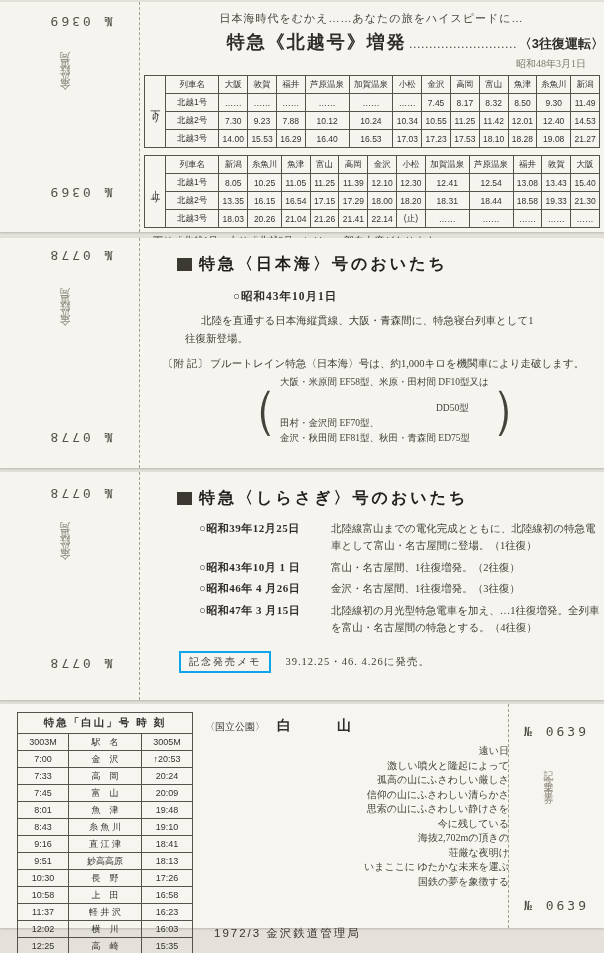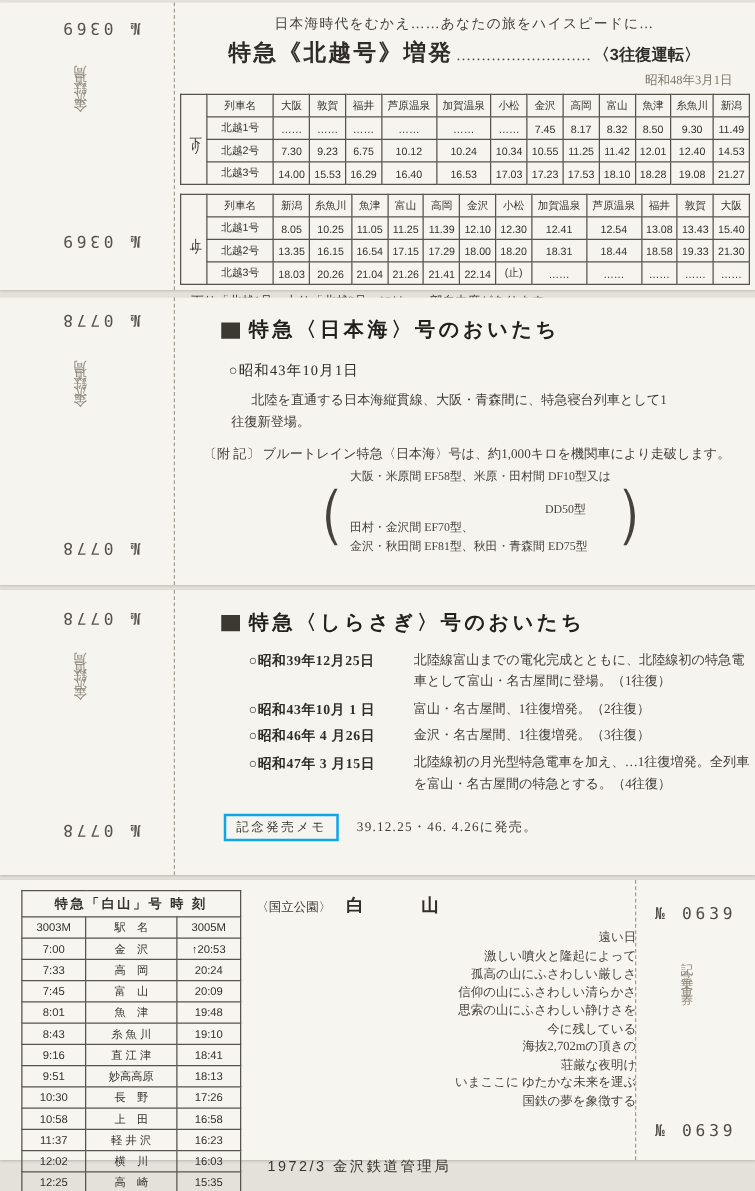--- a/index.html
+++ b/index.html
@@ -24,21 +24,21 @@
     font-family:"DejaVu Sans Mono",monospace;font-size:13px;letter-spacing:3px;
     color:#55524b;transform:rotate(180deg);white-space:nowrap;
   }
   .stub-vtext{
     position:absolute;left:58px;writing-mode:vertical-rl;text-orientation:upright;
     letter-spacing:7px;font-size:11px;color:#8d897d;transform:rotate(180deg);
   }
   .content{position:absolute;left:139px;right:0;top:0;bottom:0;}
   
   .tagline{margin:9px 0 0;text-align:center;font-size:11px;letter-spacing:1px;color:#45423c;}
-  .titlerow{display:flex;align-items:baseline;justify-content:center;margin-top:4px;}
+  .titlerow{display:flex;align-items:baseline;justify-content:flex-end;margin-top:4px;}
   .title-main{font-family:"Liberation Sans",sans-serif;font-weight:bold;font-size:18px;letter-spacing:2px;}
   .title-dots{font-size:12px;color:#4a473f;margin:0 2px;}
   .title-suffix{font-family:"Liberation Sans",sans-serif;font-weight:bold;font-size:13px;}
   .dateline{text-align:right;font-size:10px;color:#7d7769;margin:3px 18px 2px 0;}
   .tt-wrap{display:flex;margin:4px 4px 0 5px;}
   .dir-box{
     width:20px;border:1px solid #56534c;border-right:none;
     display:flex;align-items:center;justify-content:center;
     font-size:10px;color:#35332e;writing-mode:vertical-rl;text-orientation:upright;letter-spacing:4px;
   }
@@ -49,21 +49,21 @@
     padding:2.5px 1px;font-weight:normal;
   }
   table.tt td:first-child{min-width:42px;}
   .note{font-size:10px;margin:6px 0 0 8px;color:#3a3731;}
   
   .sec-head{display:flex;align-items:center;gap:7px;font-family:"Liberation Sans",sans-serif;
     font-weight:bold;font-size:16px;letter-spacing:3px;color:#23211d;}
   .sq{display:inline-block;width:15px;height:13px;background:#3c3933;}
   
   #panel2 .sec-head{margin:16px 0 0 38px;}
-  .t2-date{margin:14px 0 0 44px;font-size:11.5px;font-weight:normal;letter-spacing:1px;}
+  .t2-date{margin:14px 0 0 94px;font-size:11.5px;font-weight:bold;letter-spacing:1px;}
   .t2-body{margin:8px 0 0 46px;width:352px;font-size:10.5px;line-height:1.75;text-indent:16px;color:#403d36;}
   .t2-fuki{margin:6px 0 0 24px;width:390px;font-size:10.5px;line-height:1.7;color:#403d36;
     padding-left:58px;text-indent:-58px;}
   .loco{display:flex;align-items:center;margin:2px 0 0 92px;}
   .paren{font-size:46px;font-weight:300;color:#45423b;transform:scaleY(1.15);line-height:1;font-family:"Liberation Serif",serif;}
   .loco-lines{font-size:9.5px;line-height:1.55;color:#45423b;padding:0 3px;}
   .loco-lines .r{text-align:right;padding-right:20px;margin-top:12px;}
   
   #panel3 .sec-head{margin:16px 0 0 38px;}
   .entries{margin:12px 0 0 60px;}
@@ -149,21 +149,21 @@
                 <td>8.17</td>
                 <td>8.32</td>
                 <td>8.50</td>
                 <td>9.30</td>
                 <td>11.49</td>
               </tr>
               <tr>
                 <td>北越2号</td>
                 <td>7.30</td>
                 <td>9.23</td>
-                <td>6.75</td>
+                <td>7.88</td>
                 <td>10.12</td>
                 <td>10.24</td>
                 <td>10.34</td>
                 <td>10.55</td>
                 <td>11.25</td>
                 <td>11.42</td>
                 <td>12.01</td>
                 <td>12.40</td>
                 <td>14.53</td>
               </tr>

